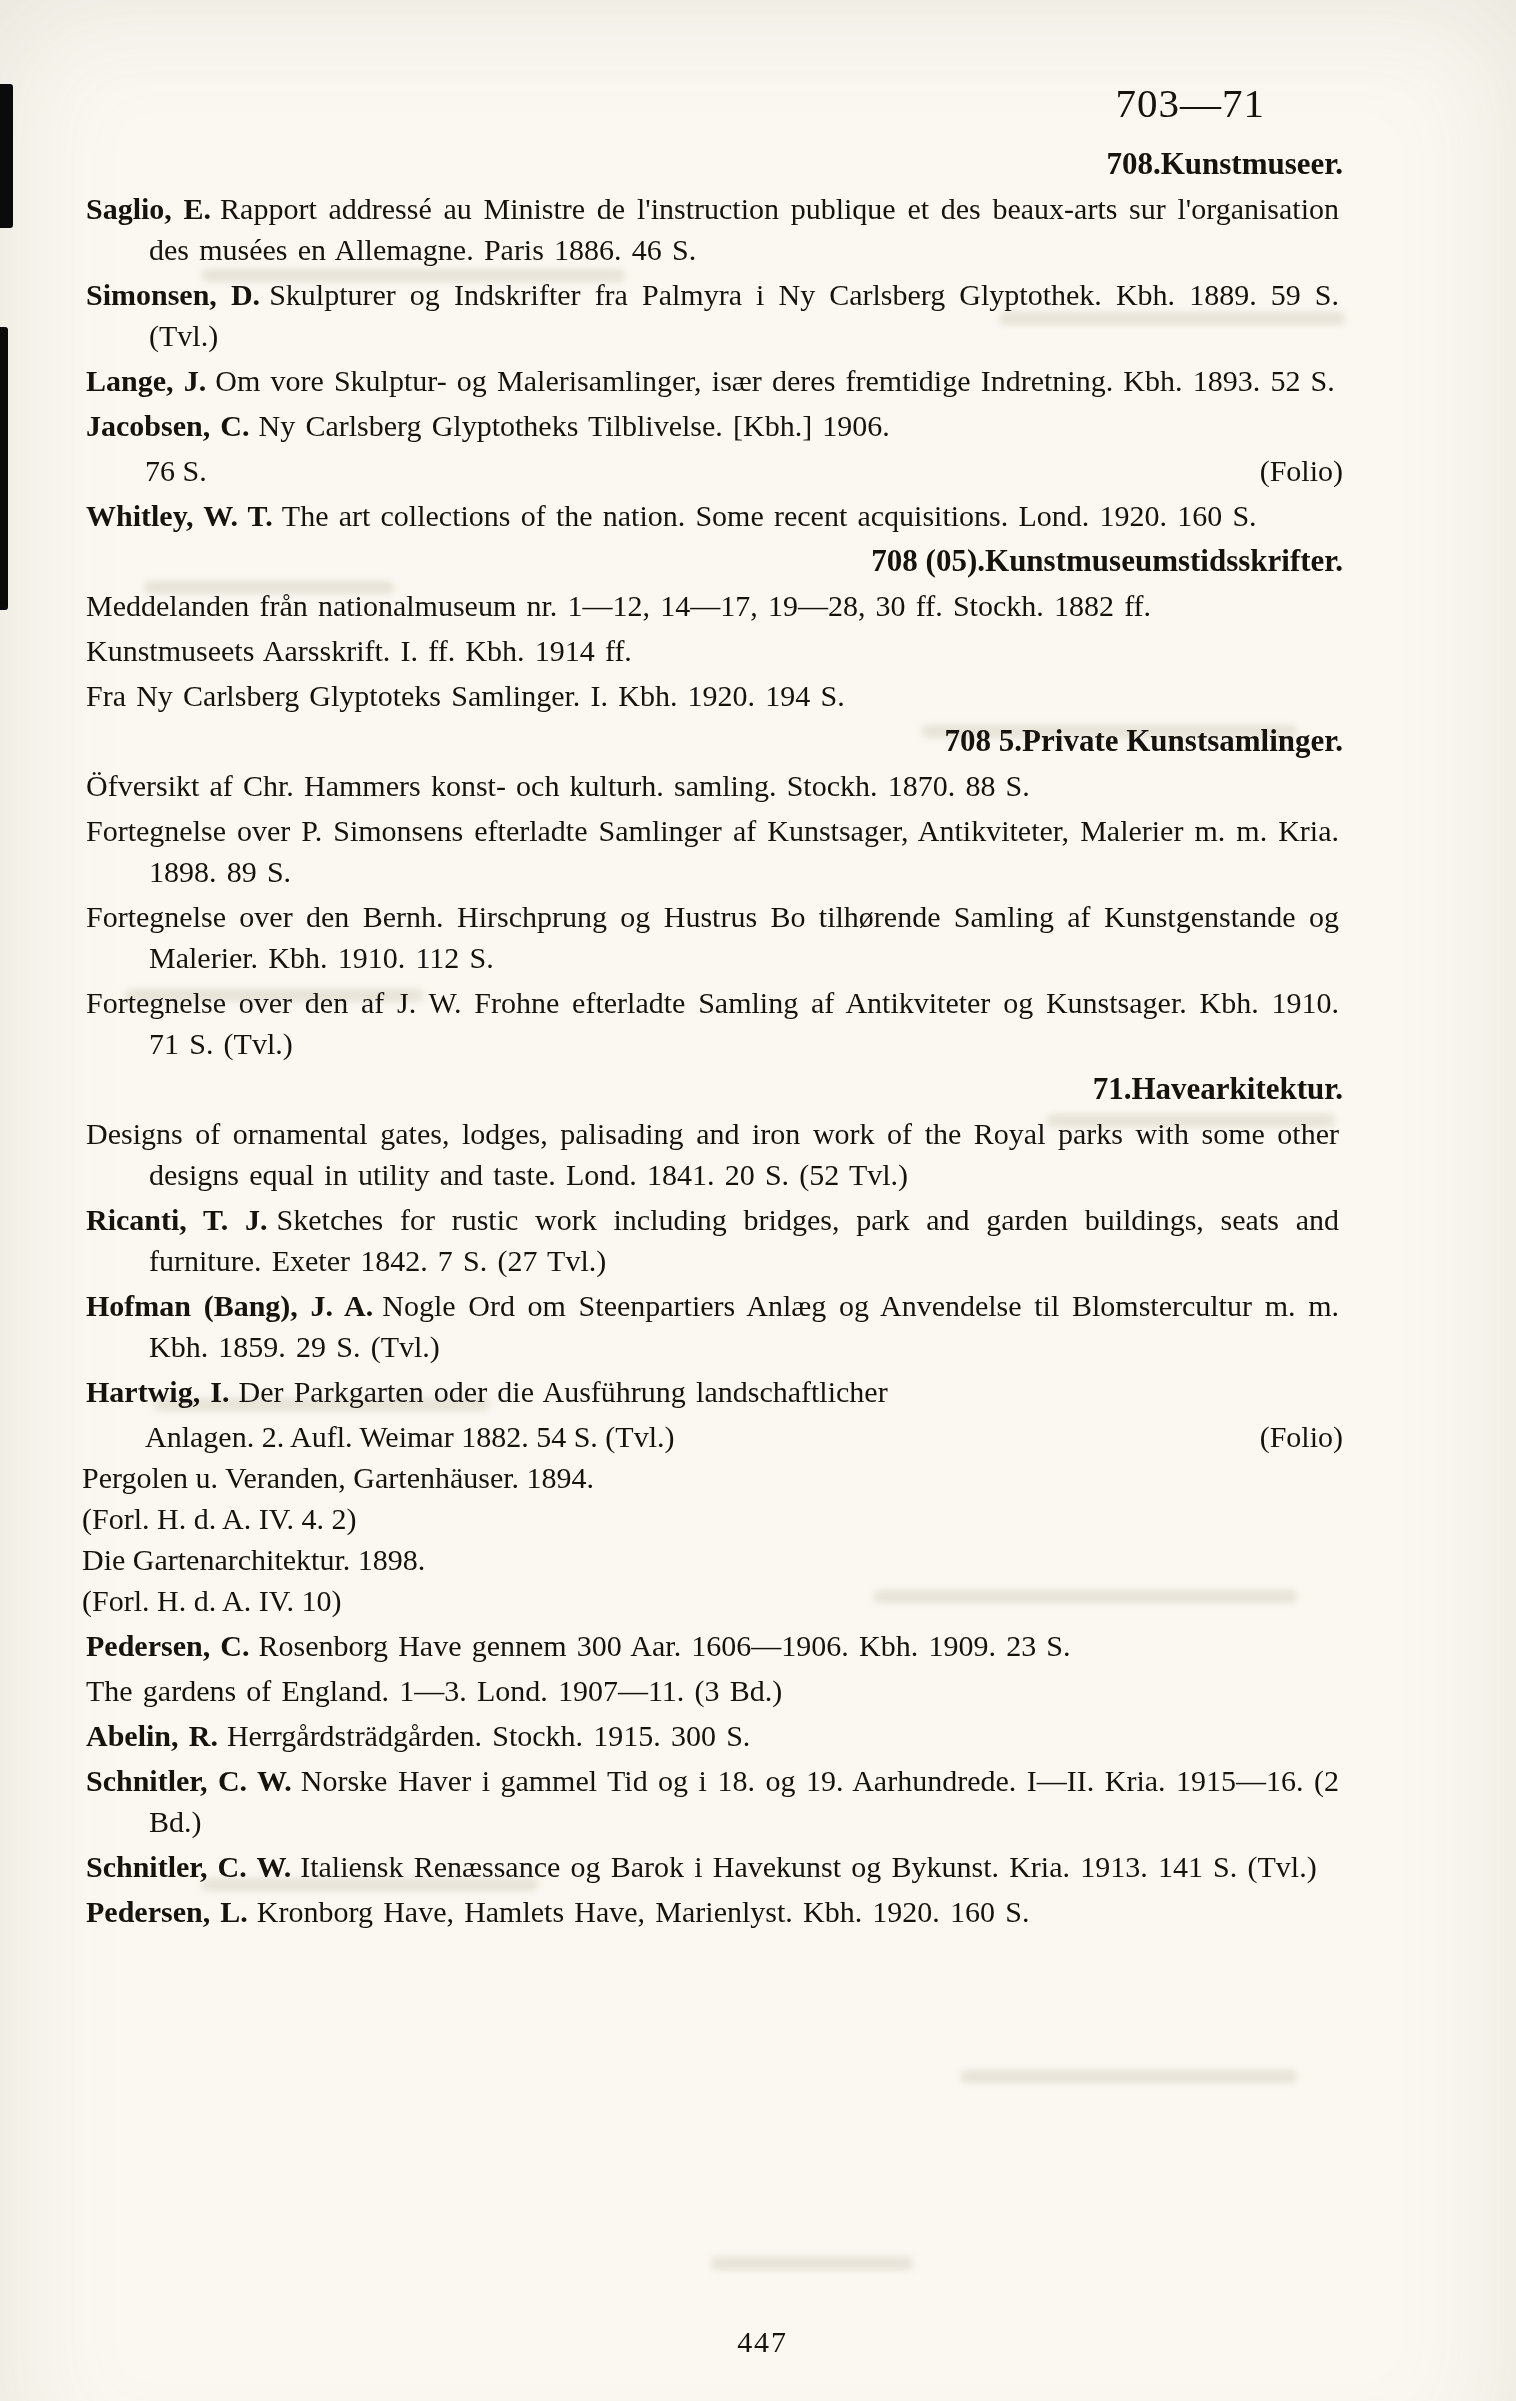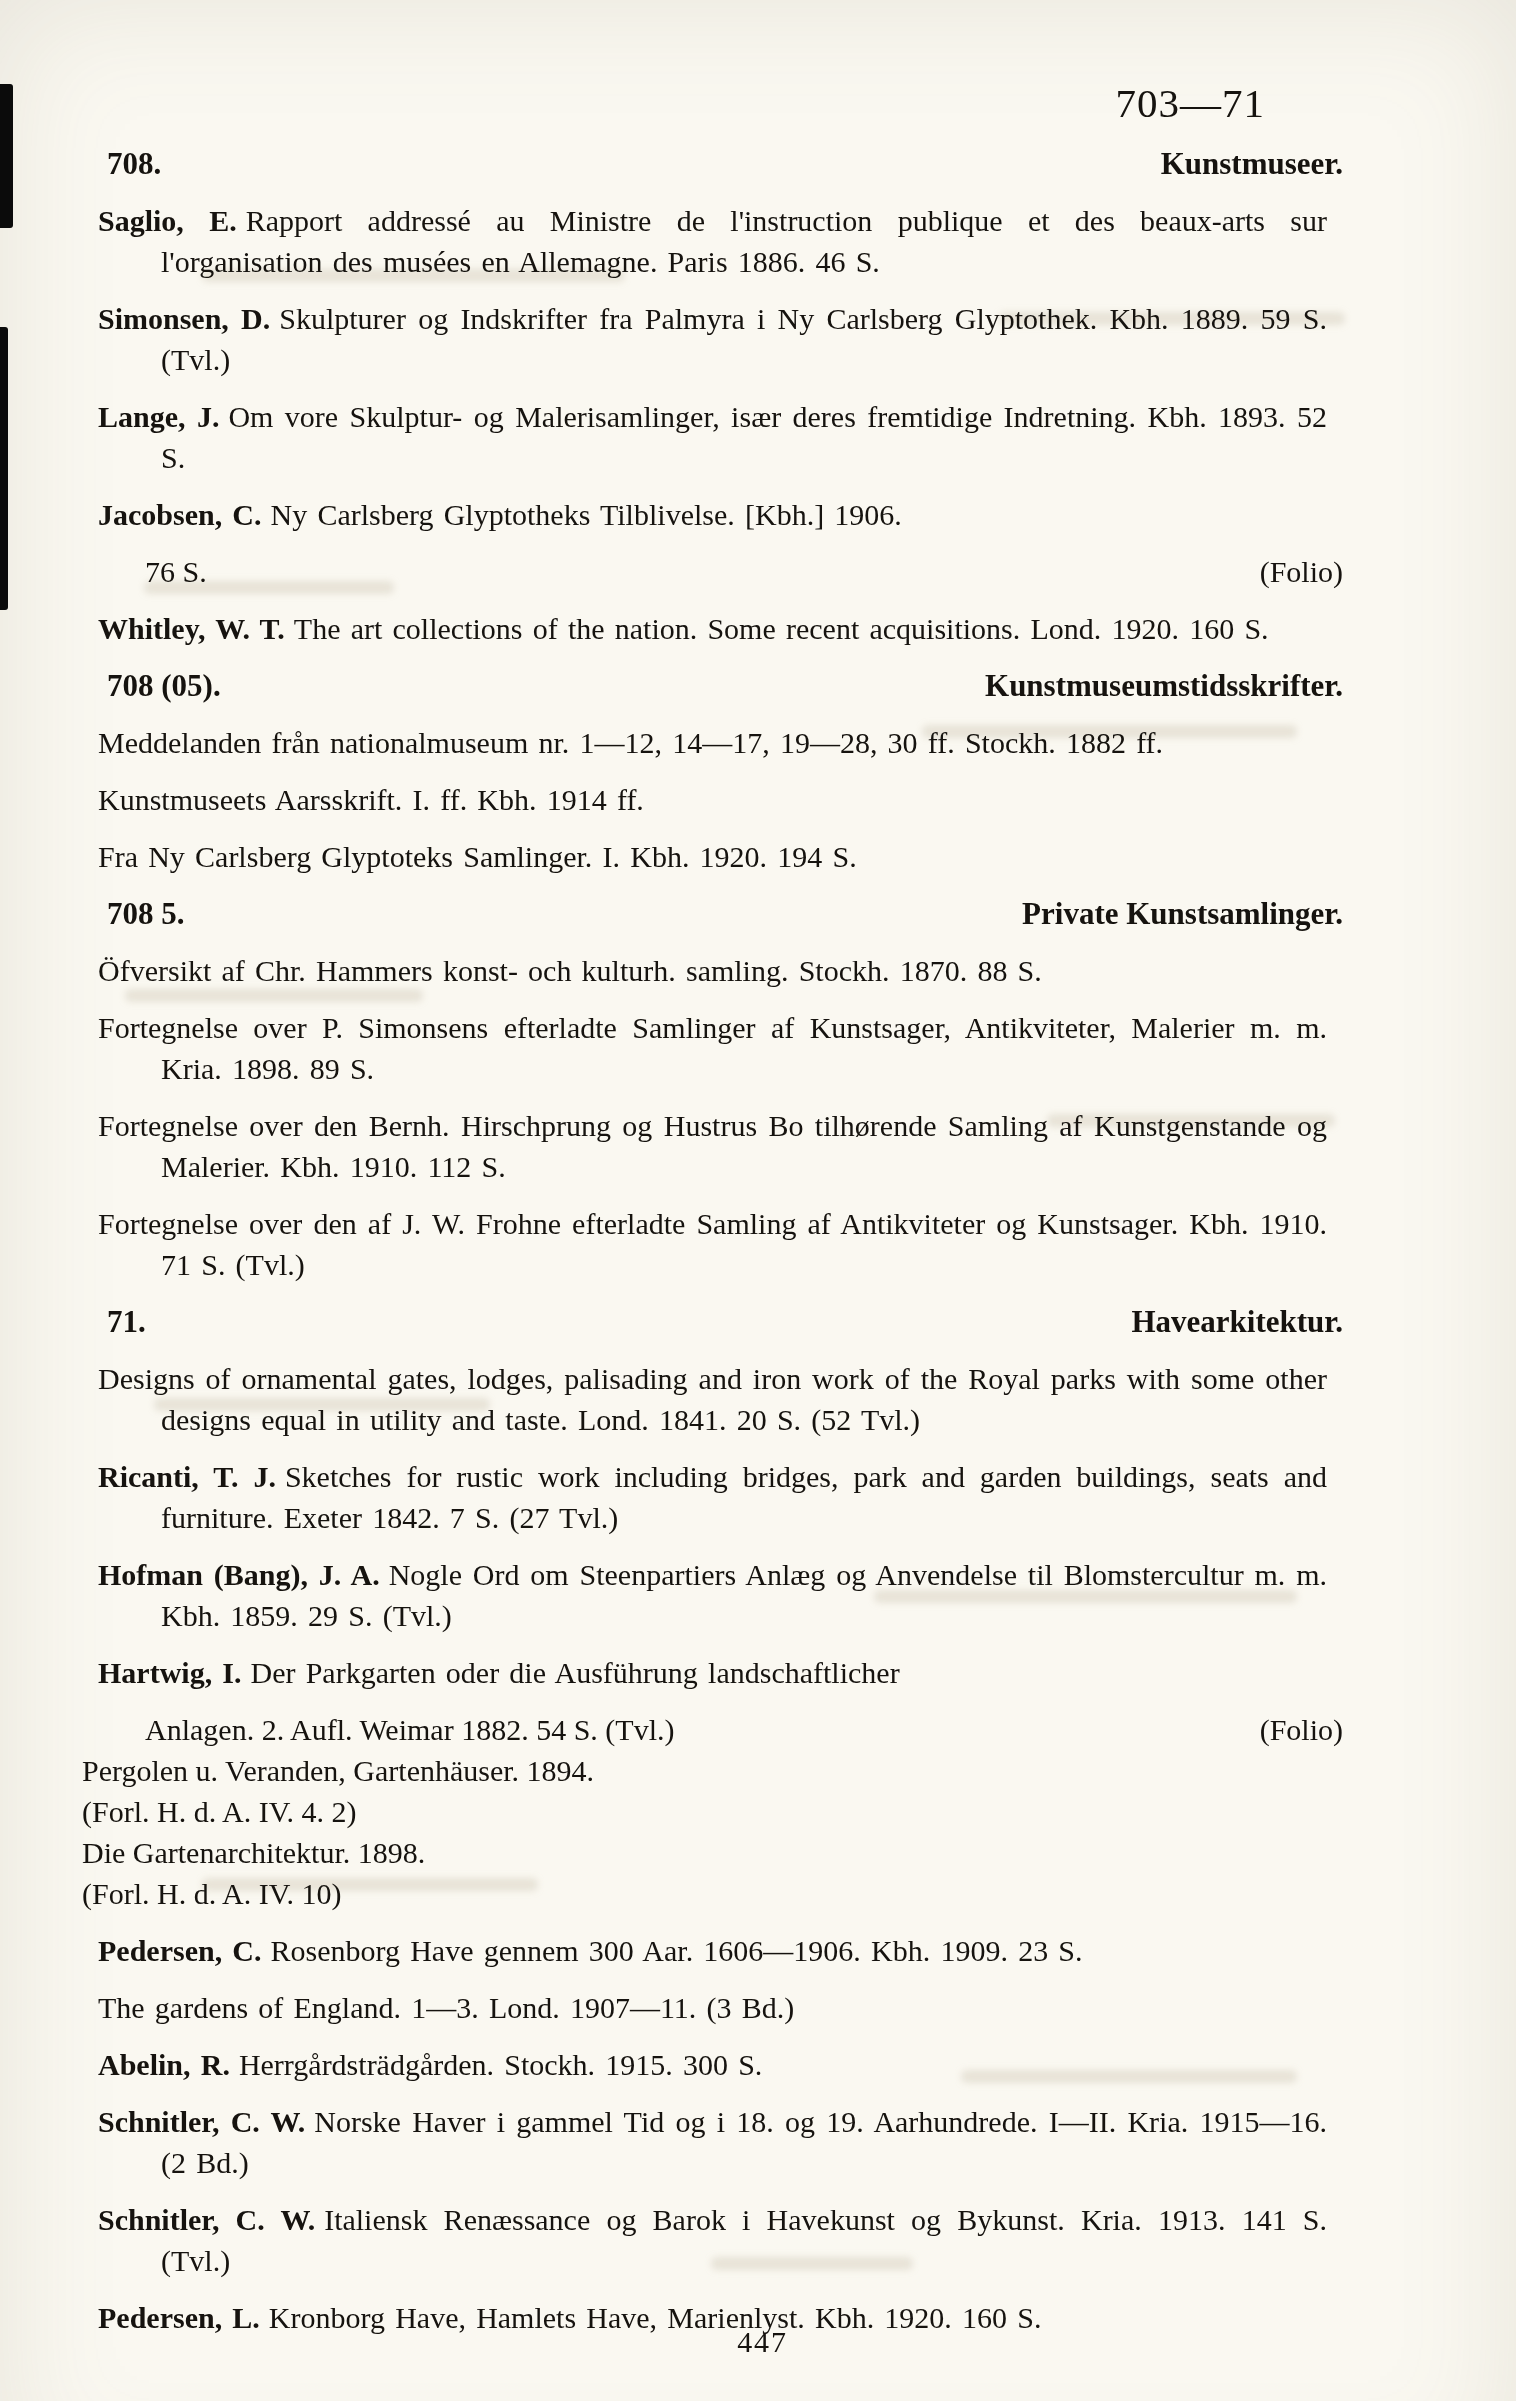--- a/index.html
+++ b/index.html
@@ -25,25 +25,25 @@
   }
   .running-head {
     position: absolute; top: 79px; right: 252px;
     font-weight: normal; font-size: 41px; letter-spacing: 1px;
   }
   .content {
     position: absolute; left: 82px; top: 143px; width: 1261px;
     font-size: 30px; line-height: 41px;
   }
   .sec {
-    display: flex; justify-content: space-between; align-items: baseline;
+    display: flex; justify-content: flex-end; align-items: baseline;
     font-weight: bold; font-size: 31px; margin-left: 25px;
   }
   .etext {
-    margin: 16px; padding-left: 63px; text-indent: -63px;
+    margin: 4px; padding-left: 63px; text-indent: -63px;
     text-align: justify; word-spacing: 0.09em;
   }
   .lead { font-weight: bold; margin-right: 0.30em; }
   .tail { display: flex; justify-content: space-between; padding-left: 63px; gap: 16px; }
   .rowline { display: flex; justify-content: space-between; flex-direction: column; }
   .page-num {
     position: absolute; top: 2325px; left: 4px; width: 1517px;
     text-align: center; font-size: 30px; letter-spacing: 1.9px;
   }
 </style>

